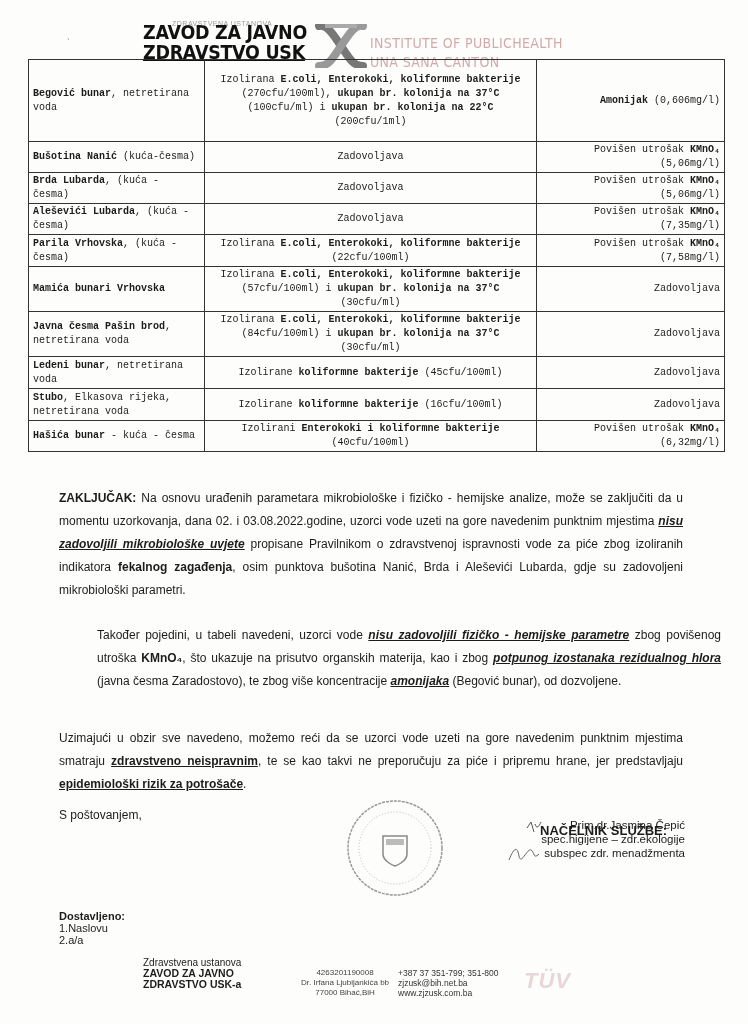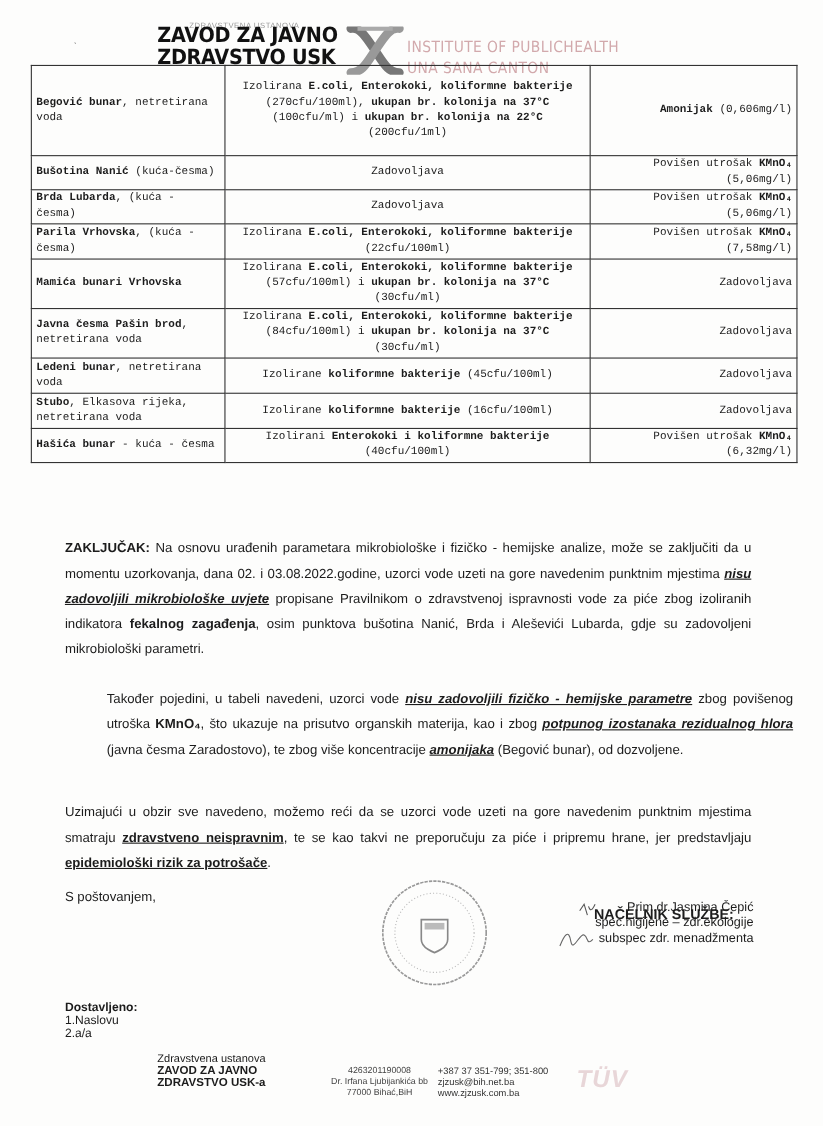--- a/index.html
+++ b/index.html
@@ -70,20 +70,25 @@
       </tr>
       <tr style="height: 30px;">
         <td class="c1"><span class="b">Bušotina Nanić</span><span> (kuća-česma)</span></td>
         <td class="c2"><span>Zadovoljava</span></td>
         <td class="c3"><span>Povišen utrošak </span><span class="b">KMnO₄</span><span> (5,06mg/l)</span></td>
       </tr>
       <tr style="height: 30px;">
         <td class="c1"><span class="b">Brda Lubarda</span><span>, (kuća - česma)</span></td>
         <td class="c2"><span>Zadovoljava</span></td>
         <td class="c3"><span>Povišen utrošak </span><span class="b">KMnO₄</span><span> (5,06mg/l)</span></td>
+      </tr>
+      <tr style="height: 30px;">
+        <td class="c1"><span class="b">Aleševići Lubarda</span><span>, (kuća - česma)</span></td>
+        <td class="c2"><span>Zadovoljava</span></td>
+        <td class="c3"><span>Povišen utrošak </span><span class="b">KMnO₄</span><span> (7,35mg/l)</span></td>
       </tr>
       <tr style="height: 32px;">
         <td class="c1"><span class="b">Parila Vrhovska</span><span>, (kuća - česma)</span></td>
         <td class="c2"><span>Izolirana </span><span class="b">E.coli, Enterokoki, koliformne bakterije</span><span> (22cfu/100ml)</span></td>
         <td class="c3"><span>Povišen utrošak </span><span class="b">KMnO₄</span><span> (7,58mg/l)</span></td>
       </tr>
       <tr style="height: 32px; margin-left: 36px;">
         <td class="c1"><span class="b">Mamića bunari Vrhovska</span><span></span></td>
         <td class="c2"><span>Izolirana </span><span class="b">E.coli, Enterokoki, koliformne bakterije</span><span> (57cfu/100ml) i </span><span class="b">ukupan br. kolonija na 37°C</span><span> (30cfu/ml)</span></td>
         <td class="c3"><span>Zadovoljava</span></td>

